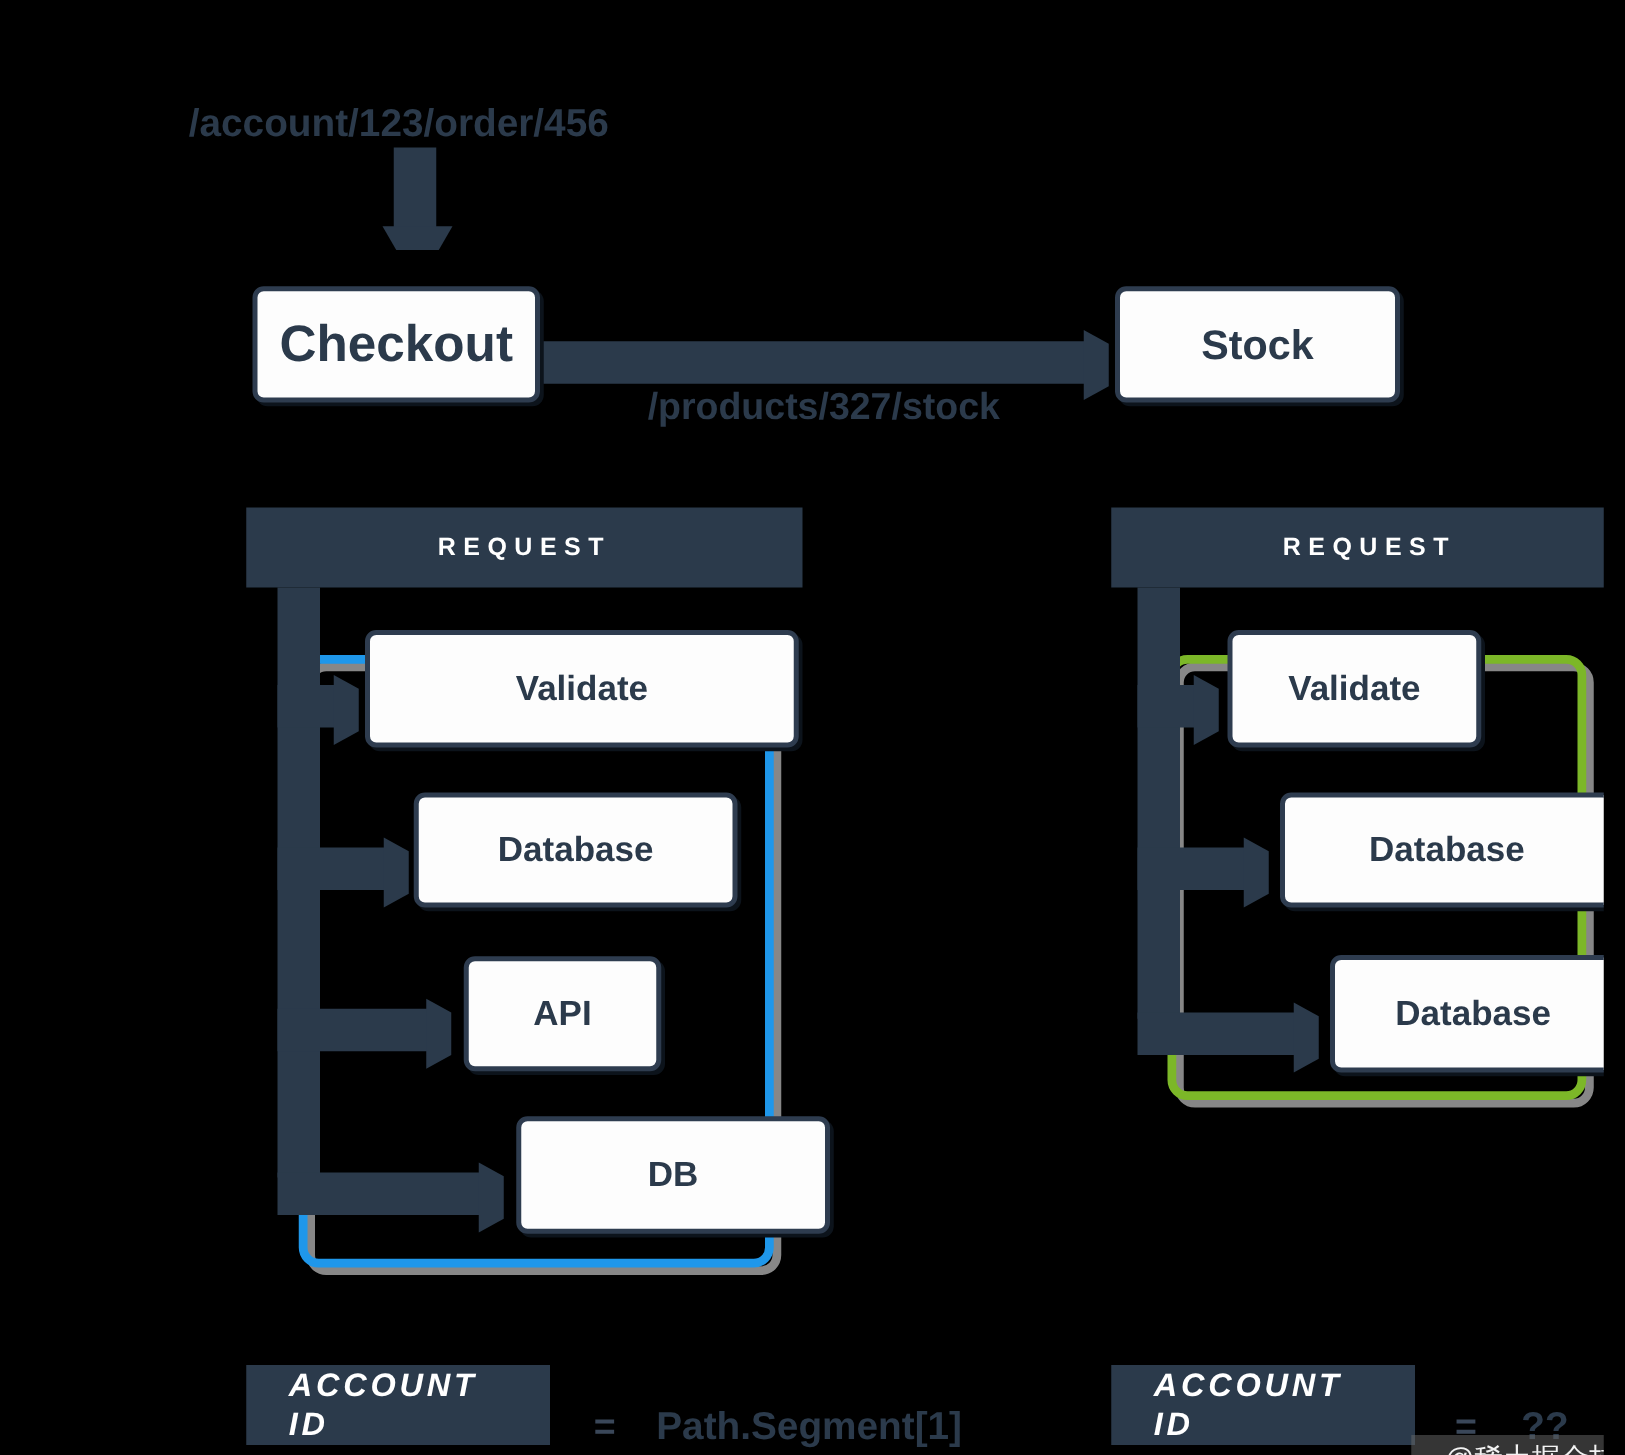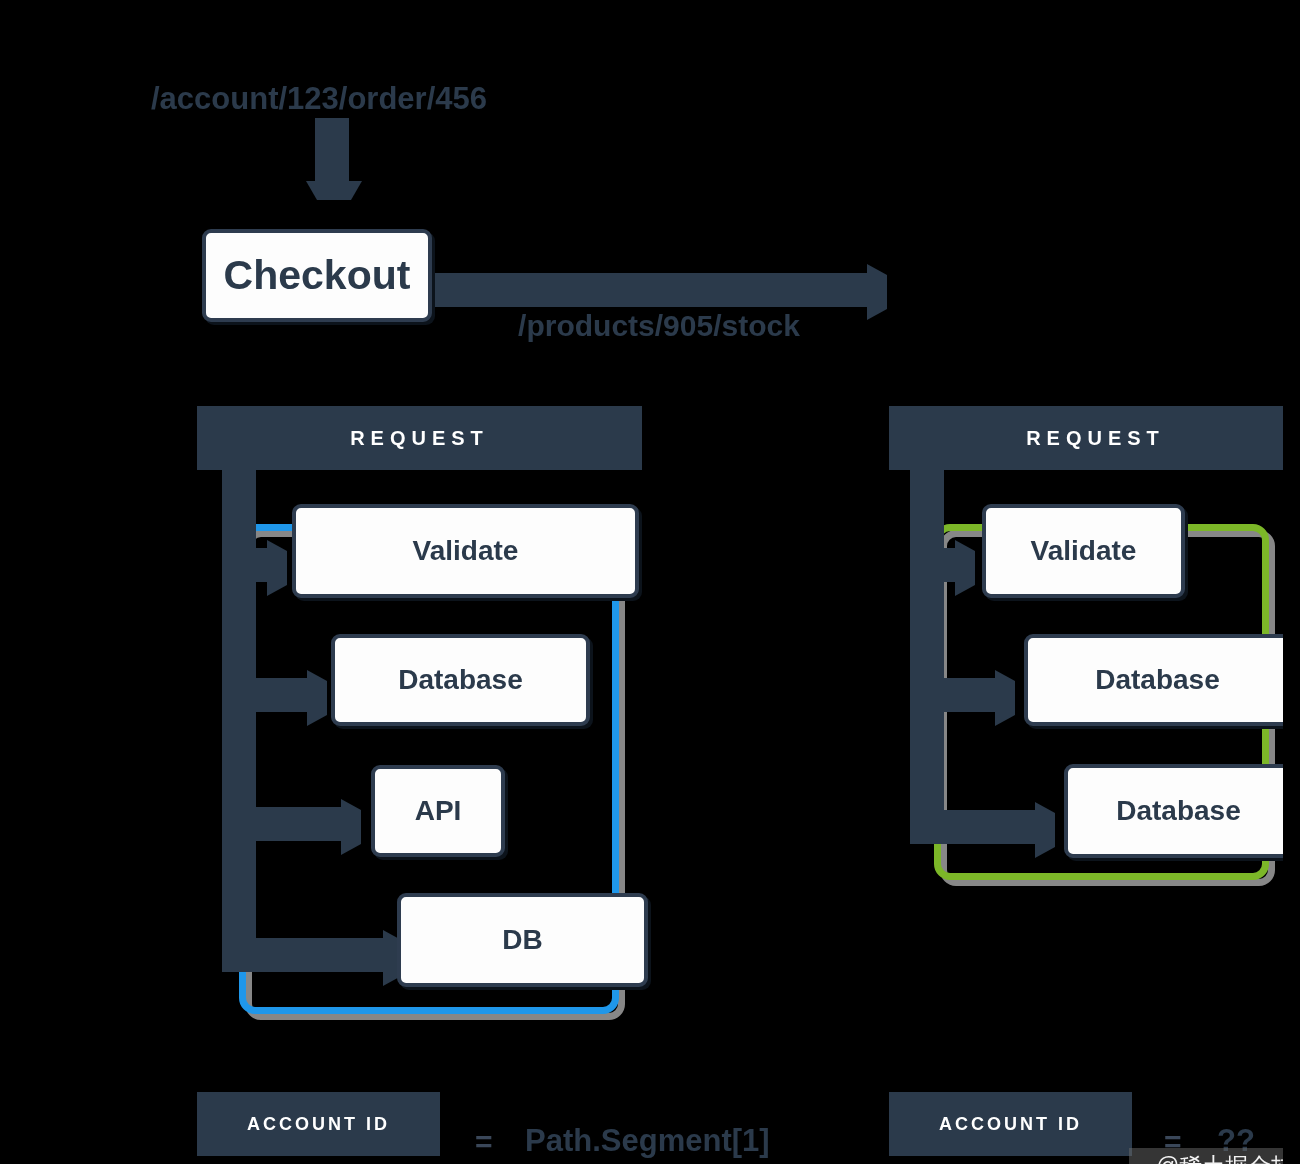--- a/index.html
+++ b/index.html
@@ -11,21 +11,21 @@
     position:absolute; background:#fdfdfd; border:4px solid #2e3c4f; border-radius:9px;
     display:flex; align-items:center; justify-content:center;
     font-weight:bold; font-size:28px; color:#2b3a4b;
     box-shadow:3px 3px 0 #0c131b; z-index:40;
   }
   .bar {
     position:absolute; background:#2b3a4b; color:#fff; font-weight:bold;
     display:flex; align-items:center; justify-content:center; z-index:30;
   }
   .bar.request { font-size:20px; letter-spacing:6px; }
-  .bar.accountid { font-size:18px; letter-spacing:3px; }
+  .bar.accountid { font-size:26px; letter-spacing:3px;font-style:italic; }
   .hline,.vline { position:absolute; background:#2b3a4b; z-index:25; }
   .url { position:absolute; color:#2b3a4b; font-weight:bold; font-size:31px; white-space:nowrap; z-index:10; }
   .frame { position:absolute; border-radius:16px; background:transparent; }
   .frame.shadow { border:7px solid #878787; z-index:14; }
   .frame.accent { z-index:15; }
   .arr-r { position:absolute; width:0; height:0; border-top:11px solid transparent;
            border-bottom:11px solid transparent; border-left:20px solid #2b3a4b; z-index:26; }
   .arr-d { position:absolute; width:0; height:0; border-left:11px solid transparent;
            border-right:11px solid transparent; border-top:19px solid #2b3a4b; z-index:26; }
   .eq { position:absolute; color:#3a4759; font-weight:bold; font-size:30px; z-index:10; }
@@ -43,21 +43,24 @@
 
   <div class="url" style="left:70px; top:30px; width:430px; text-align:center;">/account/123/order/456</div>
   <div class="vline" style="left:281px; top:84px; width:4px; height:64px;"></div>
   <div class="arr-d" style="left:272px; top:147px;"></div>
 
   <div class="node" style="left:168px; top:195px; width:230px; height:93px; font-size:41px;">
     <span>Checkout</span>
   </div>
   <div class="hline" style="left:398px; top:239px; width:436px; height:4px;"></div>
   <div class="arr-r" style="left:833px; top:230px;"></div>
-  <div class="url" style="left:440px; top:258px; width:370px; text-align:center; font-size:30px;">/products/905/stock</div>
+  <div class="url" style="left:440px; top:258px; width:370px; text-align:center; font-size:30px;">/products/327/stock</div>
+  <div class="node" style="left:858px; top:195px; width:228px; height:93px; font-size:33px;">
+    <span>Stock</span>
+  </div>
 
   <div class="bar request" style="left:163px; top:372px; width:445px; height:64px;">
     <span>REQUEST</span>
   </div>
 
   <div class="frame shadow" style="left:211px; top:496px; width:380px; height:490px;"></div>
   <div class="frame accent" style="left:205px; top:490px; width:380px; height:490px; border:7px solid #1f97ea;"></div>
 
   <div class="vline" style="left:188px; top:436px; width:5px; height:472px;"></div>
   <div class="hline" style="left:188px; top:514px; width:52px;  height:5px;"></div>
@@ -68,24 +71,24 @@
   <div class="arr-r" style="left:307px; top:765px;"></div>
   <div class="hline" style="left:188px; top:904px; width:168px; height:5px;"></div>
   <div class="arr-r" style="left:349px; top:896px;"></div>
 
   <div class="node" style="left:258px; top:470px; width:347px; height:94px;">
     <span>Validate</span>
   </div>
   <div class="node" style="left:297px; top:600px; width:259px; height:92px;">
     <span>Database</span>
   </div>
-  <div class="node" style="left:337px; top:731px; width:134px; height:92px;">
+  <div class="node" style="left:337px; top:731px; width:158px; height:92px;">
     <span>API</span>
   </div>
-  <div class="node" style="left:363px; top:859px; width:251px; height:94px;">
+  <div class="node" style="left:379px; top:859px; width:251px; height:94px;">
     <span>DB</span>
   </div>
 
   <div class="bar request" style="left:855px; top:372px; width:413px; height:64px;">
     <span>REQUEST</span>
   </div>
 
   <div class="frame shadow" style="left:906px; top:496px; width:335px; height:356px;"></div>
   <div class="frame accent" style="left:900px; top:490px; width:335px; height:356px; border:7px solid #7cb728;"></div>
 

